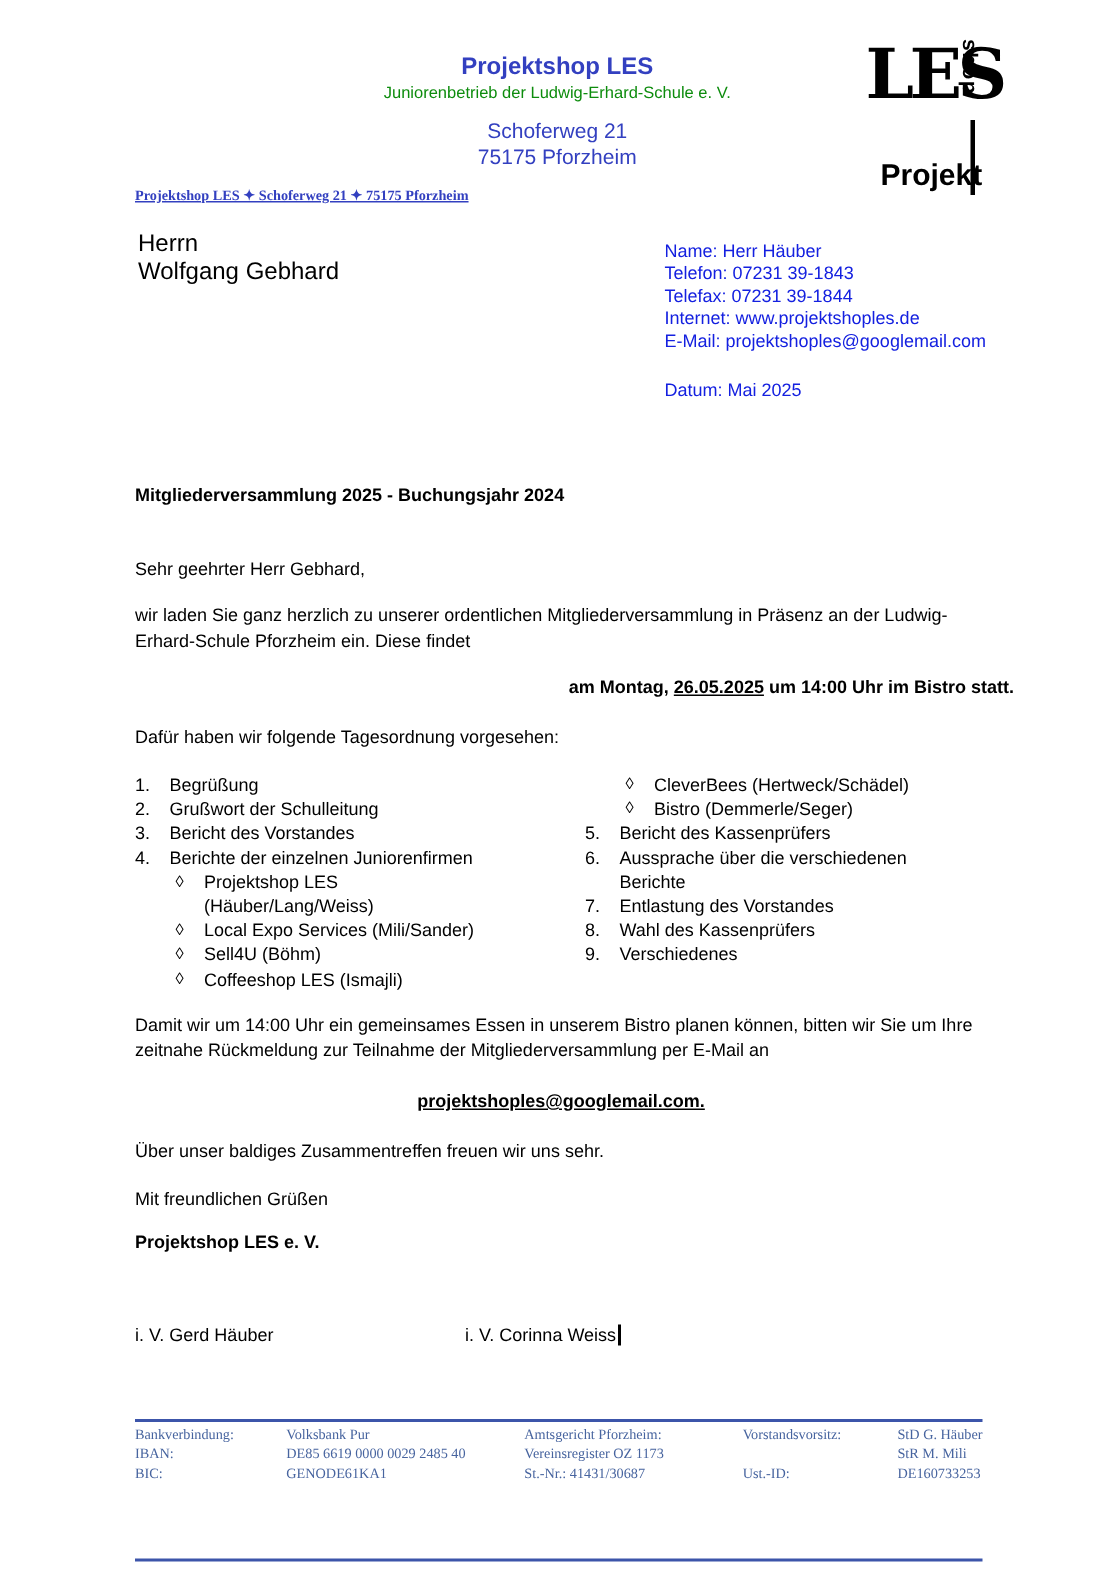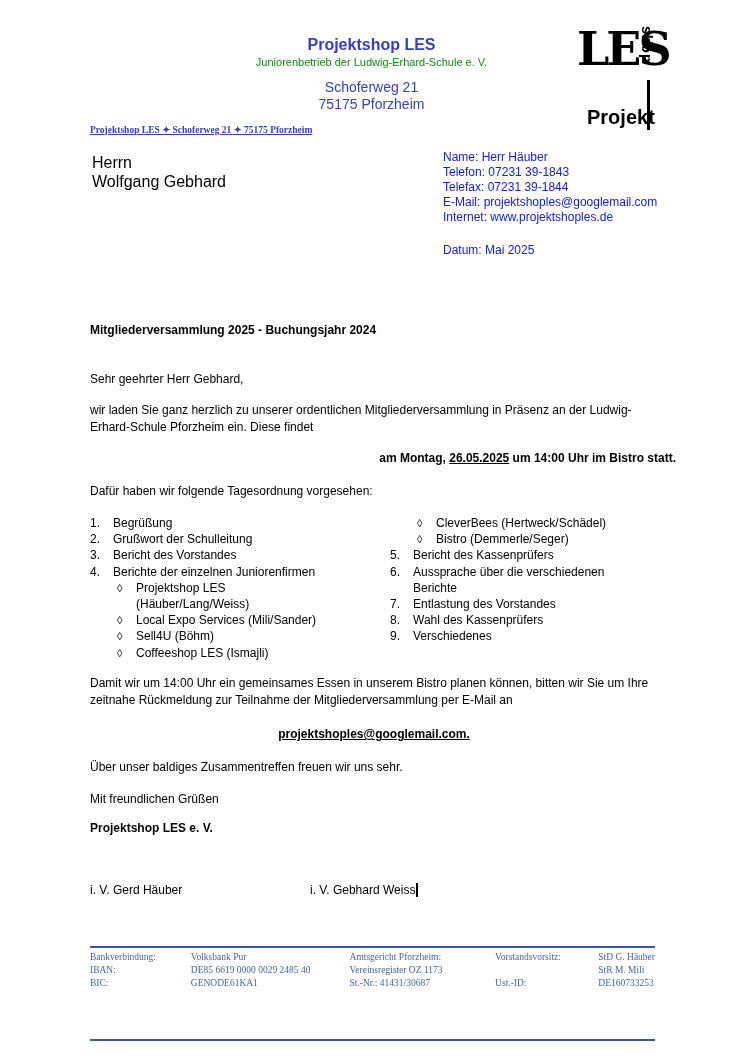--- a/index.html
+++ b/index.html
@@ -33,21 +33,21 @@
   .sender-line {
     position:absolute; left:90px; top:124px;
     font-family:"Liberation Serif", serif; font-size:9.5px; font-weight:bold;
     color:var(--header_blue); text-decoration:underline;
   }
 
   
   .recipient { position:absolute; left:92px; top:153px; font-size:16px; line-height:19px; color:#000; }
 
   
-  .contact { position:absolute; left:443px; top:150px; font-size:12px; line-height:15px; color:var(--contact_blue); }
+  .contact { position:absolute; left:443px; top:160px; font-size:12px; line-height:15px; color:var(--contact_blue); }
   .contact-date { margin-top:18px; }
 
   
   .subject { position:absolute; left:90px; top:323px; font-size:12px; font-weight:bold; }
   .salutation { position:absolute; left:90px; top:371px; font-size:12px; }
   .para { font-size:12px; line-height:17px; }
   .para1 { position:absolute; left:90px; top:402px; width:574px; }
   .meeting { position:absolute; left:108px; top:451px; width:568px; text-align:right; font-size:12px; font-weight:bold; }
   .meeting .date { text-decoration:underline; }
   .para2 { position:absolute; left:90px; top:483px; }
@@ -104,22 +104,22 @@
 
   <div class="recipient">
     <div>Herrn</div>
     <div>Wolfgang Gebhard</div>
   </div>
 
   <div class="contact">
     <div>Name: Herr Häuber</div>
     <div>Telefon: 07231 39-1843</div>
     <div>Telefax: 07231 39-1844</div>
+    <div>Internet: www.projektshoples.de</div>
     <div>E-Mail: projektshoples@googlemail.com</div>
-    <div>Internet: www.projektshoples.de</div>
     <div class="contact-date">Datum: Mai 2025</div>
   </div>
 
   <div class="subject">Mitgliederversammlung 2025 - Buchungsjahr 2024</div>
 
   <div class="salutation para">Sehr geehrter Herr Gebhard,</div>
 
   <div class="para1 para">wir laden Sie ganz herzlich zu unserer ordentlichen Mitgliederversammlung in Präsenz an der Ludwig-Erhard-Schule Pforzheim ein. Diese findet</div>
 
   <div class="meeting">
@@ -207,21 +207,21 @@
 
   <div class="email-line">
     <span class="u">projektshoples@googlemail.com.</span>
   </div>
 
   <div class="para4 para">Über unser baldiges Zusammentreffen freuen wir uns sehr.</div>
   <div class="closing para">Mit freundlichen Grüßen</div>
   <div class="company">Projektshop LES e. V.</div>
 
   <div class="signatures">
-    <span class="sig-left">i. V. Gerd Häuber</span><span>i. V. Gebhard Weiss</span><span class="caret"></span>
+    <span class="sig-left">i. V. Gerd Häuber</span><span>i. V. Corinna Weiss</span><span class="caret"></span>
   </div>
 
   <div class="footer">
     <div class="f-rule"></div>
     <div class="f-cols">
       <div class="f-col c1">
         <div>Bankverbindung:</div>
         <div>IBAN:</div>
         <div>BIC:</div>
       </div>

